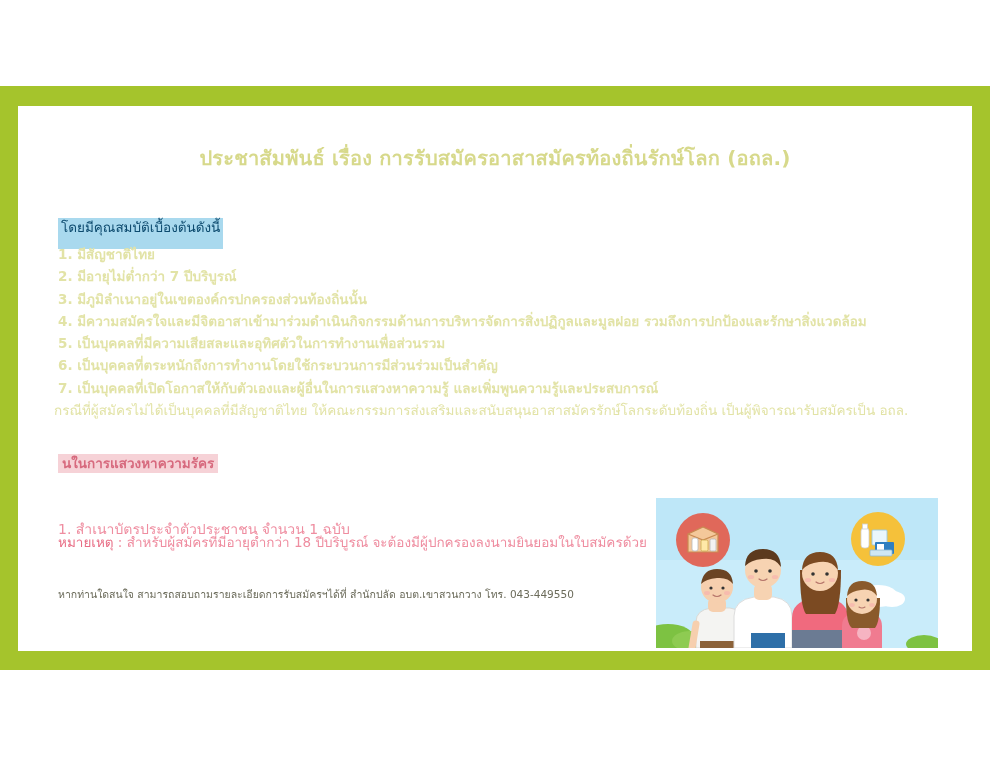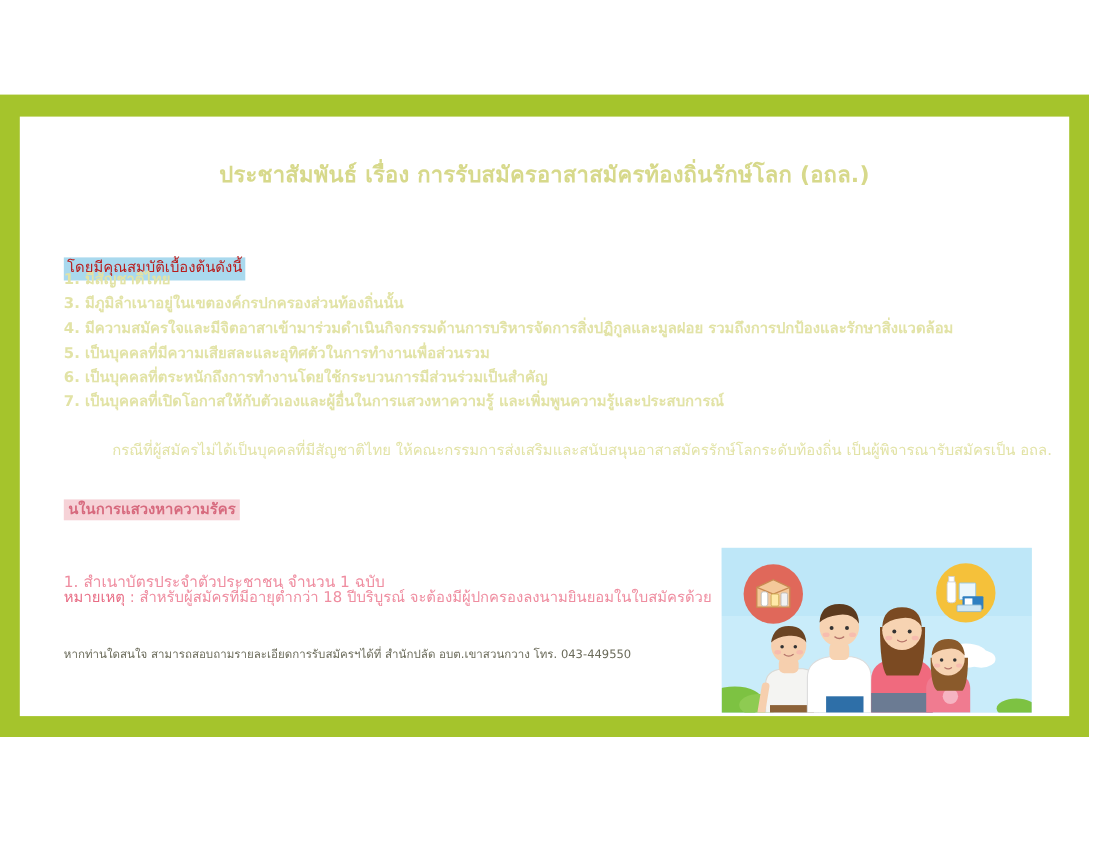--- a/index.html
+++ b/index.html
@@ -57,26 +57,26 @@
   .body-text {
     color: #e2e3a6;
     font-size: 13.5px;
     line-height: 22.3px;
     white-space: nowrap;
   }
 
   #qual-heading {
     position: absolute;
     left: 40px;
-    top: 128px;
+    top: 112px;
     font-size: 13.5px;
     font-weight: normal;
-    color: #b91c1c;
+    color: #0c4a6e;
     background: #a9d9ee;
-    padding: 1px 3px 4px 3px;
+    padding: 1px 3px 14px 3px;
     line-height: 16px;
     white-space: nowrap;
   }
 
   #qual-list {
     position: absolute;
     left: 40px;
     top: 137px;
     width: 880px;
   }
@@ -84,21 +84,20 @@
     display: block;
     height: 22.3px;
     font-weight: bold;
   }
 
   #qual-note {
     position: absolute;
     left: 36px;
     top: 293px;
     width: 900px;
-    margin-left: 48px;
   }
 
   
   #docs-heading {
     position: absolute;
     left: 40px;
     top: 348px;
     font-size: 13.5px;
     font-weight: bold;
     color: #d76a7e;
@@ -164,20 +163,21 @@
 <div id="poster-frame">
 
   <div id="poster-card">
 
     <div id="poster-title">ประชาสัมพันธ์ เรื่อง การรับสมัครอาสาสมัครท้องถิ่นรักษ์โลก (อถล.)</div>
 
     <div id="qual-heading">โดยมีคุณสมบัติเบื้องต้นดังนี้</div>
 
     <div id="qual-list">
       <span class="q-item body-text">1. มีสัญชาติไทย</span>
+      <span class="q-item body-text">2. มีอายุไม่ต่ำกว่า 7 ปีบริบูรณ์</span>
       <span class="q-item body-text">3. มีภูมิลำเนาอยู่ในเขตองค์กรปกครองส่วนท้องถิ่นนั้น</span>
       <span class="q-item body-text">4. มีความสมัครใจและมีจิตอาสาเข้ามาร่วมดำเนินกิจกรรมด้านการบริหารจัดการสิ่งปฏิกูลและมูลฝอย รวมถึงการปกป้องและรักษาสิ่งแวดล้อม</span>
       <span class="q-item body-text">5. เป็นบุคคลที่มีความเสียสละและอุทิศตัวในการทำงานเพื่อส่วนรวม</span>
       <span class="q-item body-text">6. เป็นบุคคลที่ตระหนักถึงการทำงานโดยใช้กระบวนการมีส่วนร่วมเป็นสำคัญ</span>
       <span class="q-item body-text">7. เป็นบุคคลที่เปิดโอกาสให้กับตัวเองและผู้อื่นในการแสวงหาความรู้ และเพิ่มพูนความรู้และประสบการณ์</span>
     </div>
 
     <div id="qual-note" class="body-text">กรณีที่ผู้สมัครไม่ได้เป็นบุคคลที่มีสัญชาติไทย ให้คณะกรรมการส่งเสริมและสนับสนุนอาสาสมัครรักษ์โลกระดับท้องถิ่น เป็นผู้พิจารณารับสมัครเป็น อถล.</div>
 
     <div id="docs-heading">นในการแสวงหาความรัคร</div>

